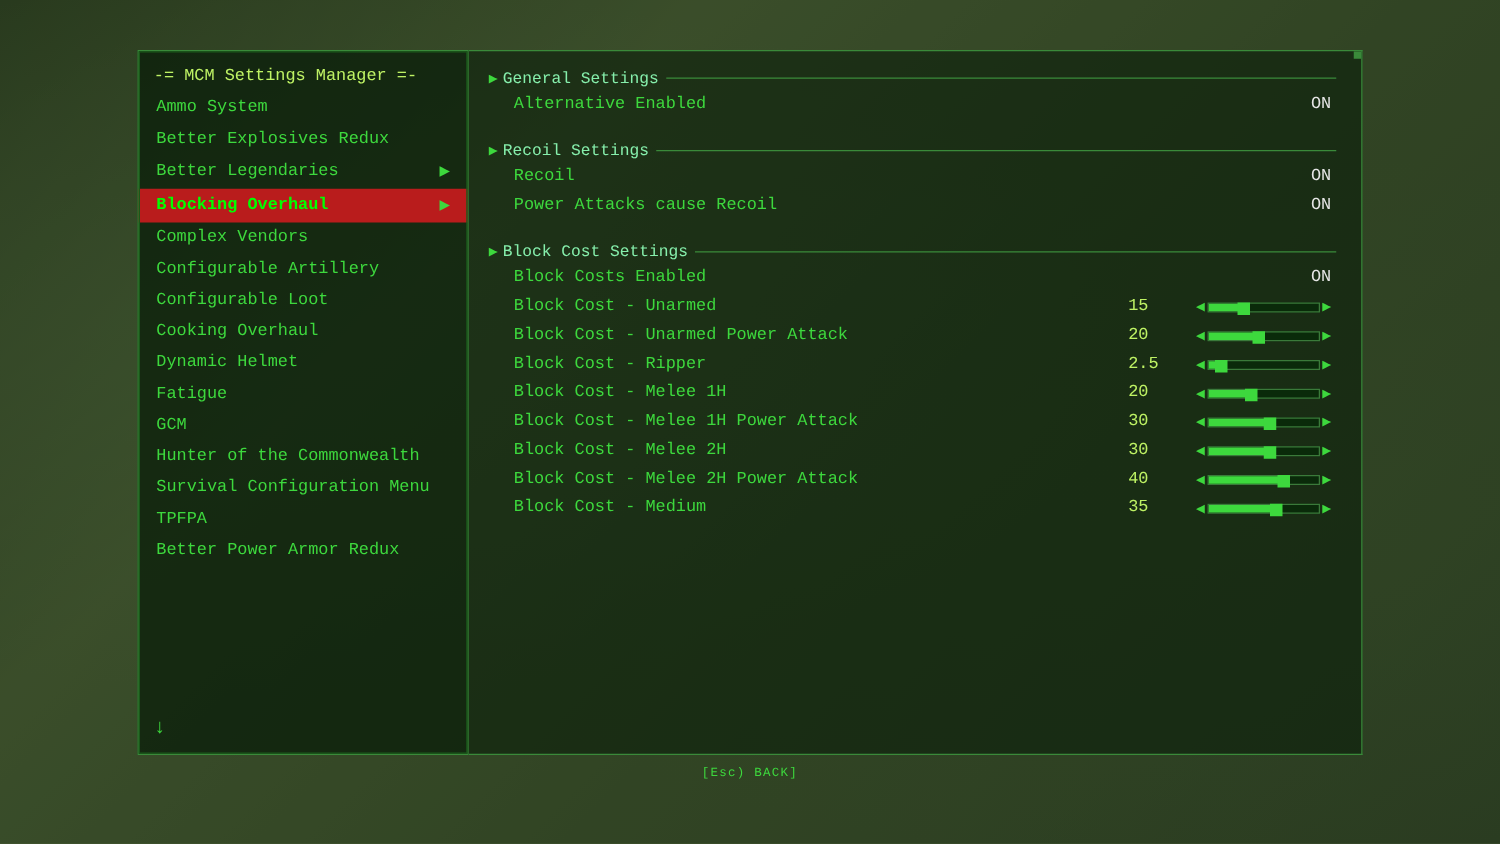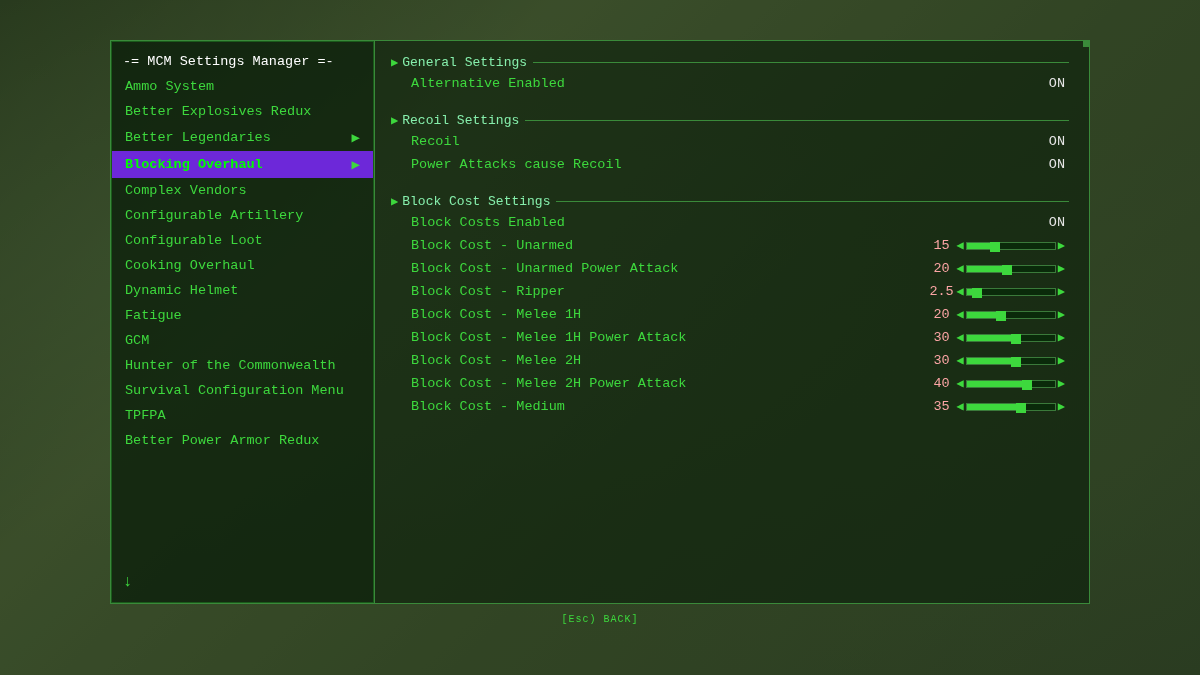--- a/index.html
+++ b/index.html
@@ -68,27 +68,27 @@
       color: #3dd83d;
       font-size: 13.5px;
       cursor: pointer;
       white-space: nowrap;
       display: flex;
       align-items: center;
       justify-content: space-between;
     }
 
     .sidebar-item.active {
-      background: #6d28d9;
+      background: #b91c1c;
       color: #00ff00;
       font-weight: bold;
     }
 
     .sidebar-item.header-item {
-      color: #ffffff;
+      color: #bef264;
       font-style: normal;
       padding-left: 12px;
     }
 
     .sidebar-arrow-right {
       color: #3dd83d;
       font-size: 14px;
     }
 
     .sidebar-bottom-arrow {
@@ -148,24 +148,24 @@
       color: #3dd83d;
       font-size: 13.5px;
     }
 
     .setting-label {
       flex: 1;
       color: #3dd83d;
     }
 
     .setting-value {
-      color: #fca5a5;
-      margin-right: 0;
+      color: #bef264;
+      margin-right: 24px;
       min-width: 30px;
-      text-align: center;
+      text-align: left;
       font-size: 13.5px;
     }
 
     .slider-container {
       display: flex;
       align-items: center;
       gap: 2px;
     }
 
     .slider-bracket-left {

